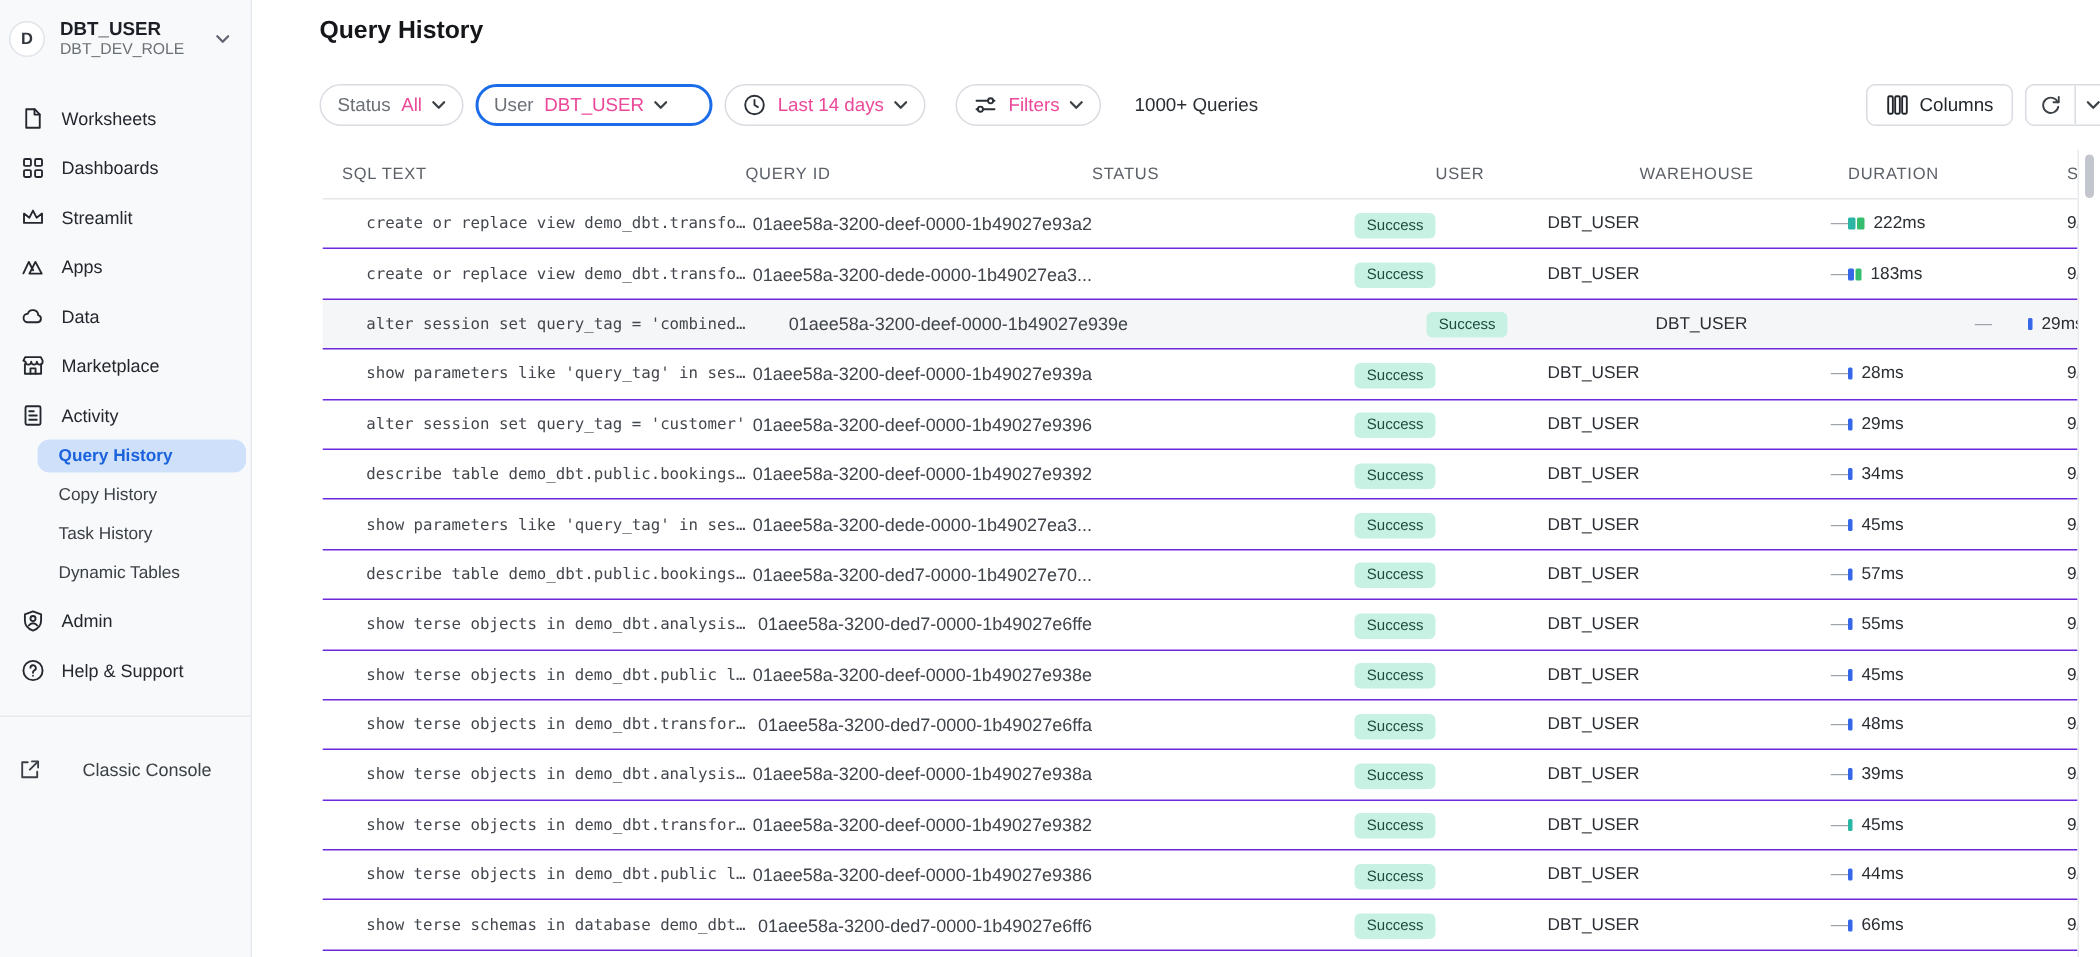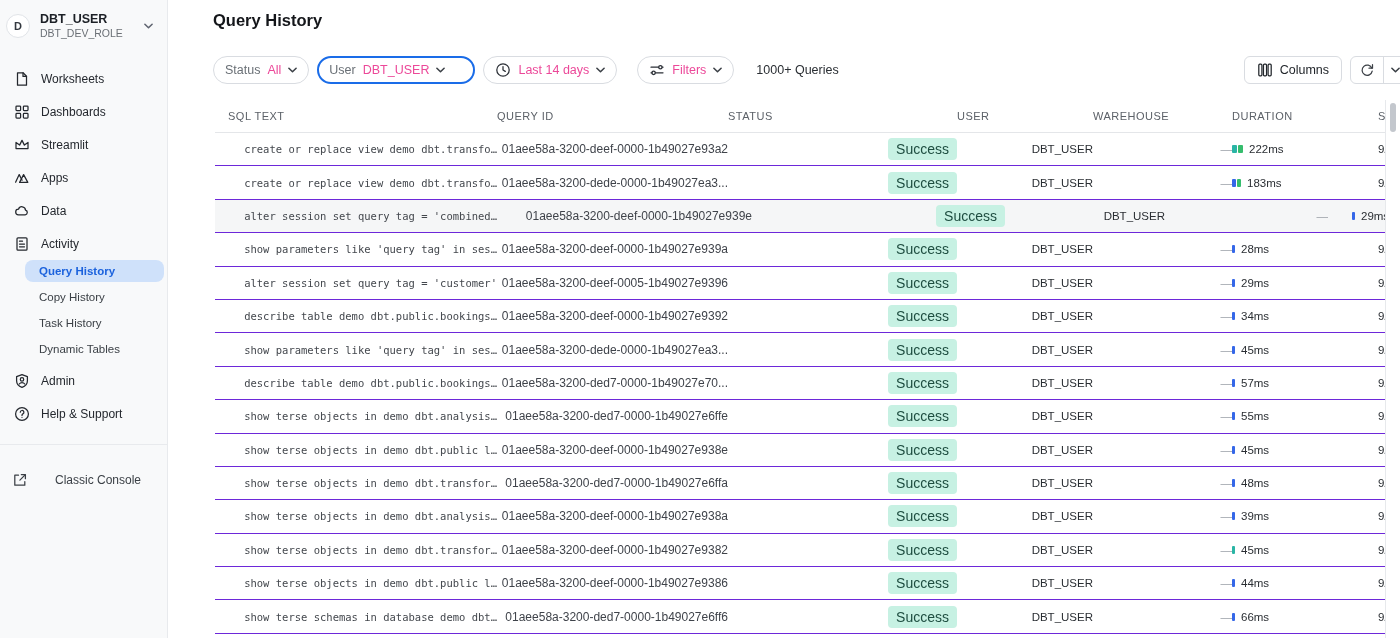--- a/index.html
+++ b/index.html
@@ -70,21 +70,21 @@
   .thead .cell { font-size:11px; letter-spacing:.5px; font-weight:500; color:#5c6168;
     white-space:nowrap; overflow:hidden; }
   .thead .cell:first-child { padding-left:13px; }
   .trow { height:33.4px; border-bottom:1px solid #6d28d9; cursor:pointer;text-align:right; }
   .trow.hl { background:#F5F6F7;gap:24px; }
   .cell { min-width:0; }
   .sql { display:block; padding-left:13px; font-family:"DejaVu Sans Mono", monospace;
     font-size:10.5px; color:#43474d; white-space:nowrap; overflow:hidden; }
   .qid { display:block; font-size:12px; color:#3f434a; white-space:nowrap; overflow:hidden; }
   .badge { display:inline-block; padding:3px 8px; background:#C7F1E3; color:#1e4d40;
-    border-radius:4px; font-size:14px; font-weight:500; }
+    border-radius:4px; font-size:10px; font-weight:500; }
   .usr { font-size:11.5px; color:#2a2e33; }
   .wh  { font-size:11.5px; color:#9aa0a7; }
   .dur { display:flex; align-items:center; gap:6px; }
   .bars { display:inline-flex; gap:1px; align-items:flex-end; }
   .seg { display:inline-block; height:8px; border-radius:1px; }
   .ms { font-size:11.5px; color:#2a2e33; }
   .started { font-size:11.5px; color:#2a2e33; white-space:nowrap; overflow:hidden; display:block; }
 
   .scroll-thumb { position:absolute; right:4px; top:103px; width:6px; height:29px;
     border-radius:3px; background:#C3C7CD; }
@@ -149,20 +149,30 @@
           <span class="icn">
             <svg viewBox="0 0 16 16">
               <path d="M4.5 11.8a2.8 2.8 0 0 1 0-5.6 3.6 3.6 0 0 1 7 .9 2.4 2.4 0 0 1-.3 4.7z"></path>
             </svg>
           </span>
           <span>Data</span>
         </div>
         <div class="nav-item">
           <span class="icn">
             <svg viewBox="0 0 16 16">
+              <path d="M2.6 6.8v6.4h10.8V6.8"></path>
+              <path d="M1.6 4.4L2.8 2.1h10.4l1.2 2.3v.8a1.9 1.9 0 0 1-3.8 0 1.9 1.9 0 0 1-3.8 0 1.9 1.9 0 0 1-3.8 0z"></path>
+              <path d="M6.3 13.2V9.6h3.4v3.6"></path>
+            </svg>
+          </span>
+          <span>Marketplace</span>
+        </div>
+        <div class="nav-item">
+          <span class="icn">
+            <svg viewBox="0 0 16 16">
               <rect x="3" y="1.8" width="10" height="12.4" rx="1"></rect>
               <path d="M5.5 5.2h3M5.5 8h5M5.5 10.8h5"></path>
             </svg>
           </span>
           <span>Activity</span>
         </div>
         <div class="nav-sub active">
           <span>Query History</span>
         </div>
         <div class="nav-sub">
@@ -388,21 +398,21 @@
             </div>
             <div class="cell">
               <span class="started">9/</span>
             </div>
           </div>
           <div class="grid-row trow">
             <div class="cell">
               <span class="sql">alter session set query_tag = 'customer'</span>
             </div>
             <div class="cell">
-              <span class="qid">01aee58a-3200-deef-0005-1b49027e9396</span>
+              <span class="qid">01aee58a-3200-deef-0000-1b49027e9396</span>
             </div>
             <div class="cell"><span class="badge">Success</span></div>
             <div class="cell usr">DBT_USER</div>
             <div class="cell wh">—</div>
             <div class="cell dur">
               <span class="bars">
                 <span class="seg" style="width: 3px; background: rgb(53, 103, 232);"></span>
               </span>
               <span class="ms">29ms</span>
             </div>

